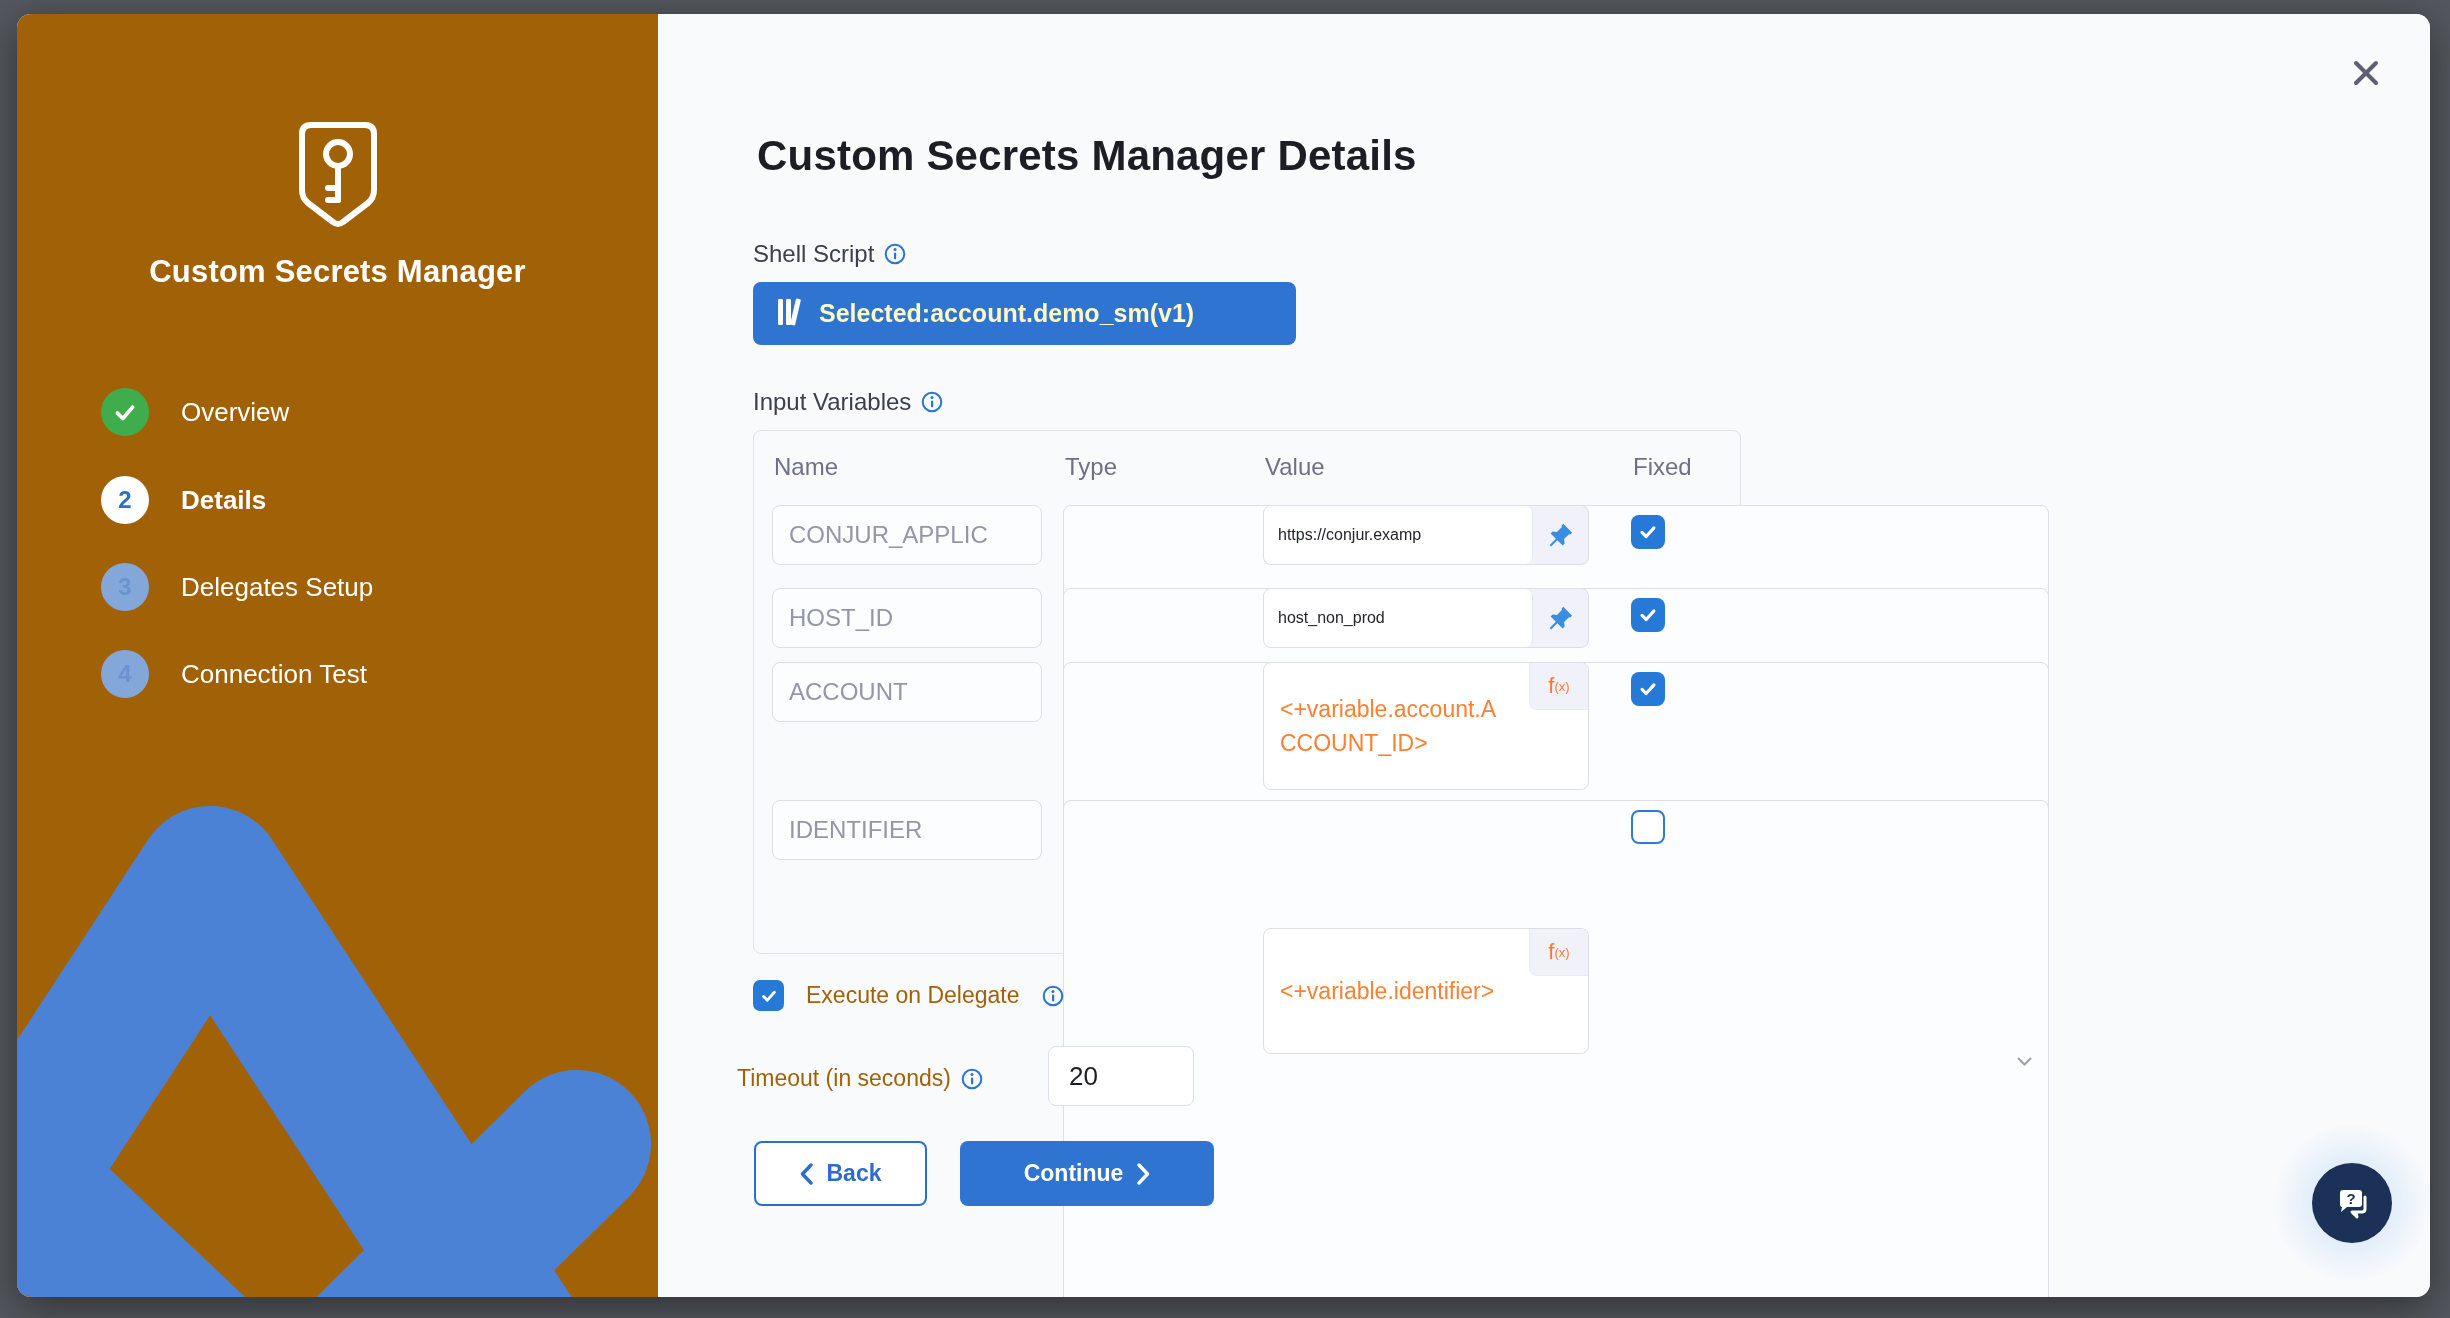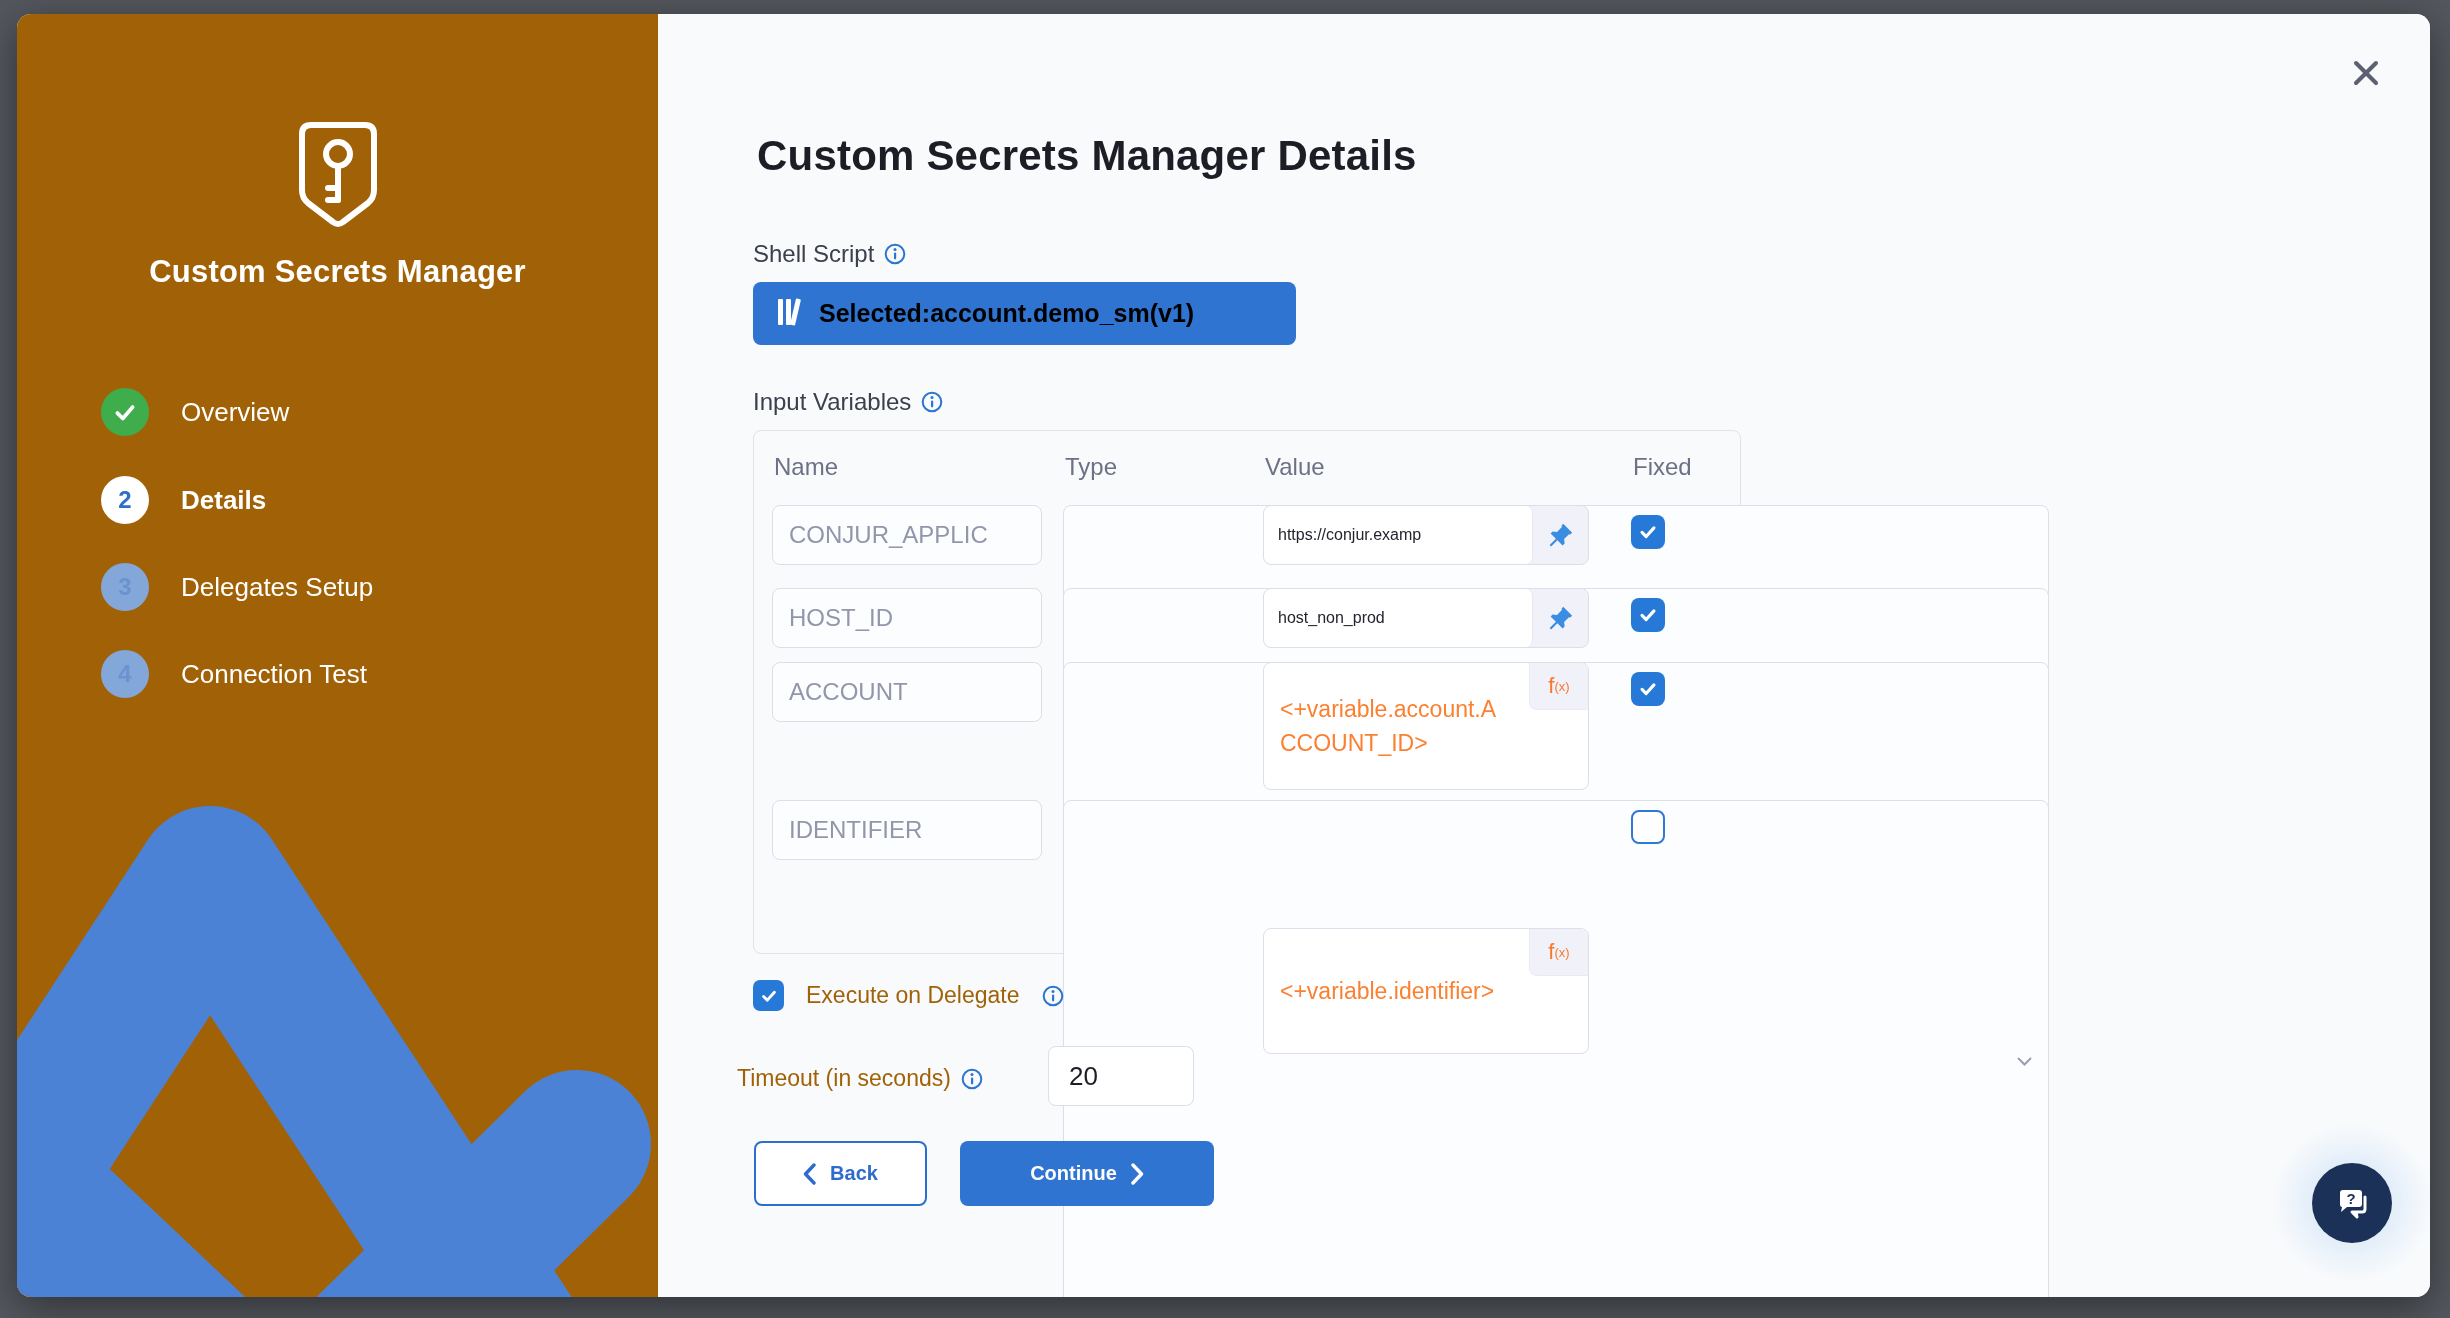--- a/index.html
+++ b/index.html
@@ -53,21 +53,21 @@
   .label-row.shell{top:226px}
   .label-row.vars{top:374px}
   .field-label{font-size:24px;color:#3c404d;font-weight:500;}
   .info{flex:0 0 22px;width:22px;height:22px;display:inline-block;}
   
   .chip{
     position:absolute;left:95px;top:268px;width:543px;height:63px;
     background:#2f74d0;border-radius:8px;border:none;cursor:pointer;
     display:flex;align-items:center;gap:16px;padding:0 0 0 22px;box-sizing:border-box;
   }
-  .chip-text{color:#000000;font-size:25px;font-weight:600;white-space:nowrap;}
+  .chip-text{color:#fef9c3;font-size:25px;font-weight:600;white-space:nowrap;}
   
   .var-table{
     position:absolute;left:95px;top:416px;width:988px;height:524px;
     border:1.5px solid #e0e3eb;border-radius:8px;box-sizing:border-box;
   }
   .th{position:absolute;top:22px;font-size:24px;color:#6e7086;}
   .th-name{left:20px}.th-type{left:311px}.th-value{left:511px}.th-fixed{left:879px}
   .cell{position:absolute;box-sizing:border-box;}
   .row1 .cell{top:74px}.row2 .cell{top:157px}.row3 .cell{top:231px}.row4 .cell{top:369px}
   .col-name{left:18px;width:270px;height:60px;}
@@ -129,21 +129,21 @@
   .timeout-input{
     position:absolute;left:390px;top:1032px;width:146px;height:60px;
     border:1.5px solid #dcdfe9;border-radius:8px;background:#ffffff;
     font-size:26px;color:#1d1e26;padding:0 20px;box-sizing:border-box;
     font-family:inherit;outline:none;
   }
   
   .btn{
     position:absolute;top:1127px;height:65px;border-radius:8px;cursor:pointer;
     display:flex;align-items:center;justify-content:center;gap:14px;
-    font-size:20px;font-weight:bold;font-family:inherit;box-sizing:border-box;text-align:center;
+    font-size:23px;font-weight:bold;font-family:inherit;box-sizing:border-box;text-align:center;
   }
   .btn-back{left:96px;width:173px;background:#ffffff;border:2px solid #2a6fd0;color:#2d6bcc;}
   .btn-continue{left:302px;width:254px;background:#2f74d0;border:none;color:#ffffff;}
   
   .fab-glow{
     position:absolute;left:1614px;top:1109px;width:160px;height:160px;border-radius:50%;
     background:radial-gradient(circle,rgba(203,224,246,.95) 0%,rgba(203,224,246,0) 70%);
     pointer-events:none;
   }
   .fab{

